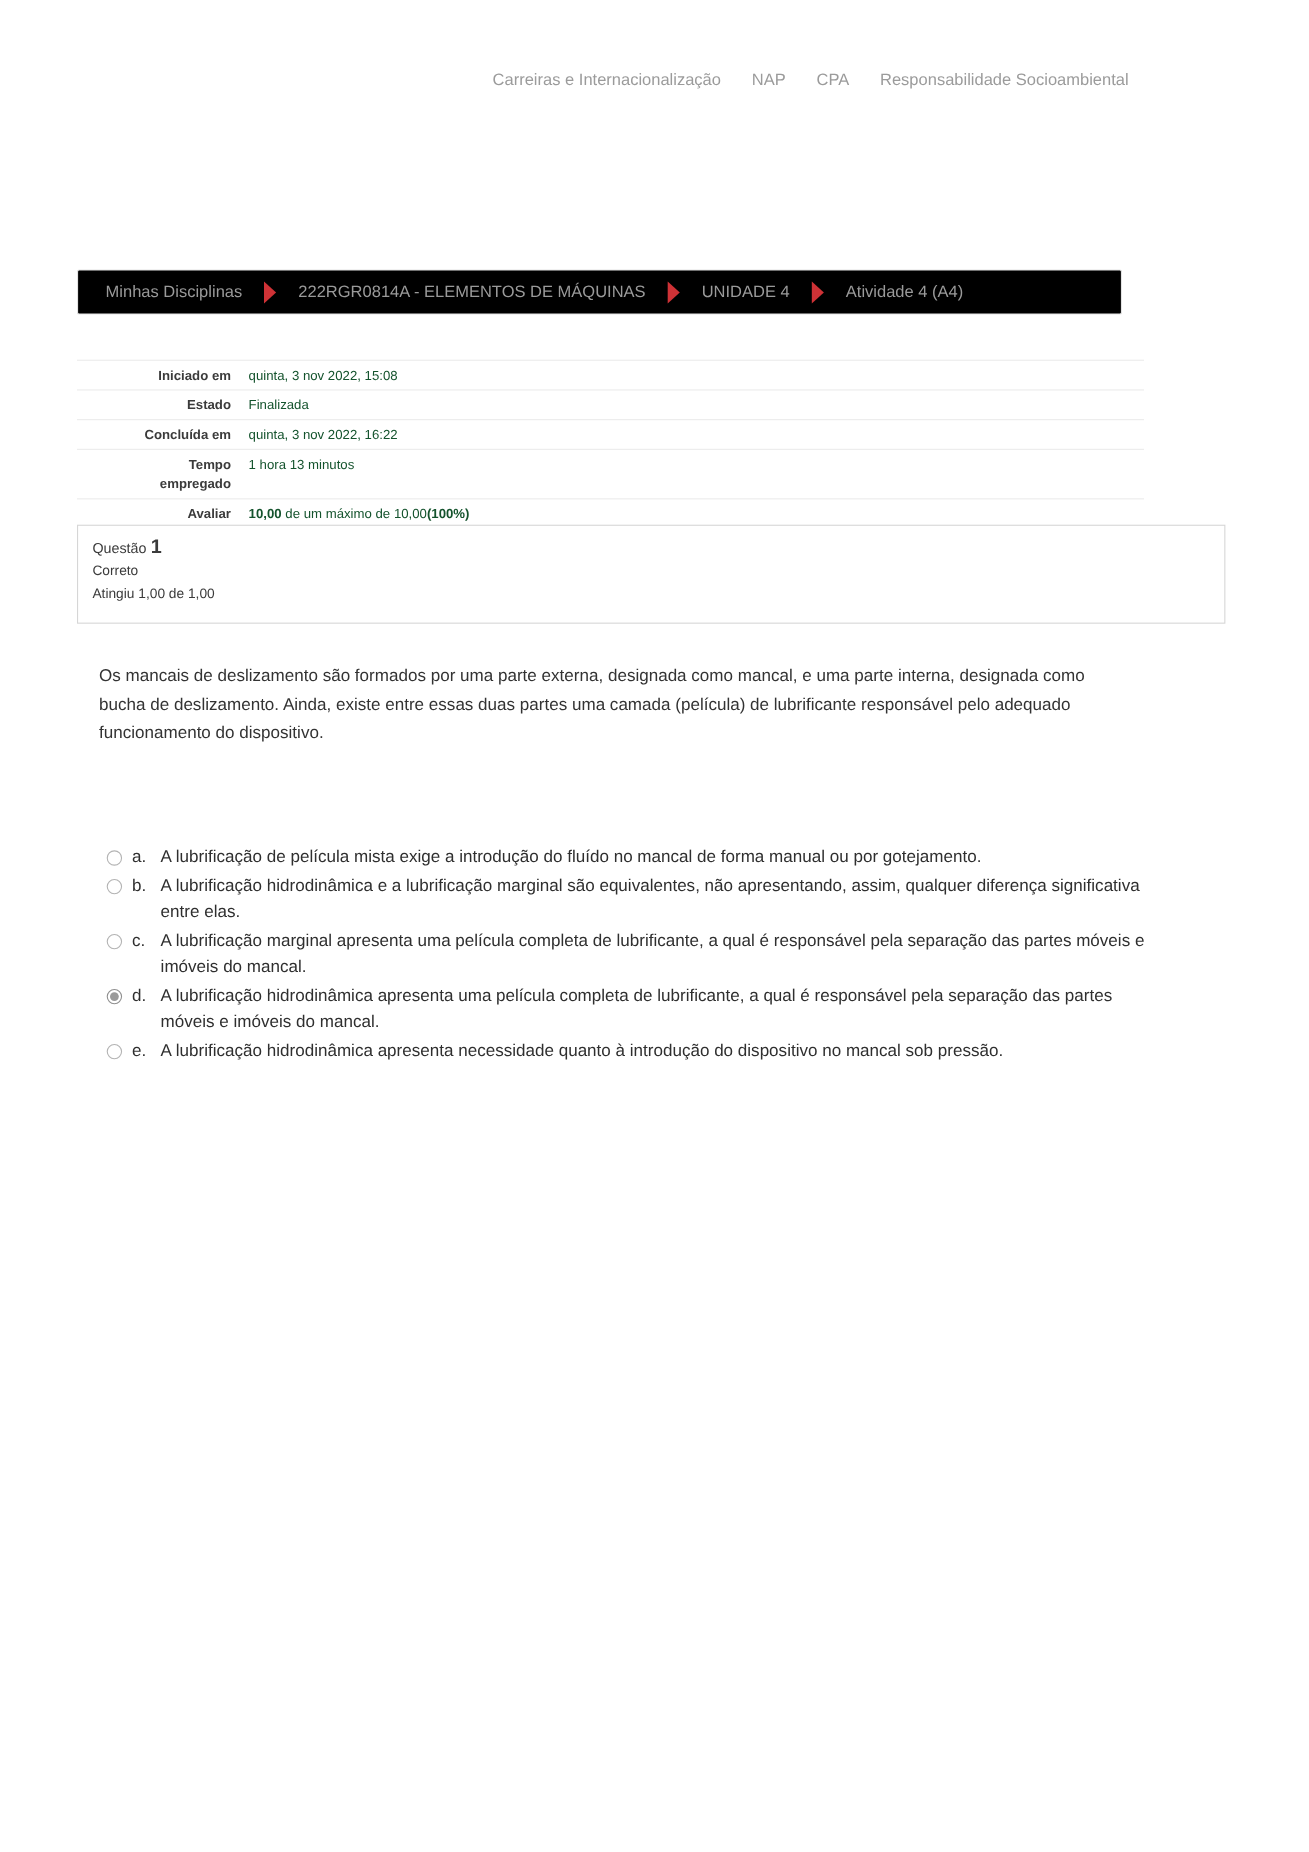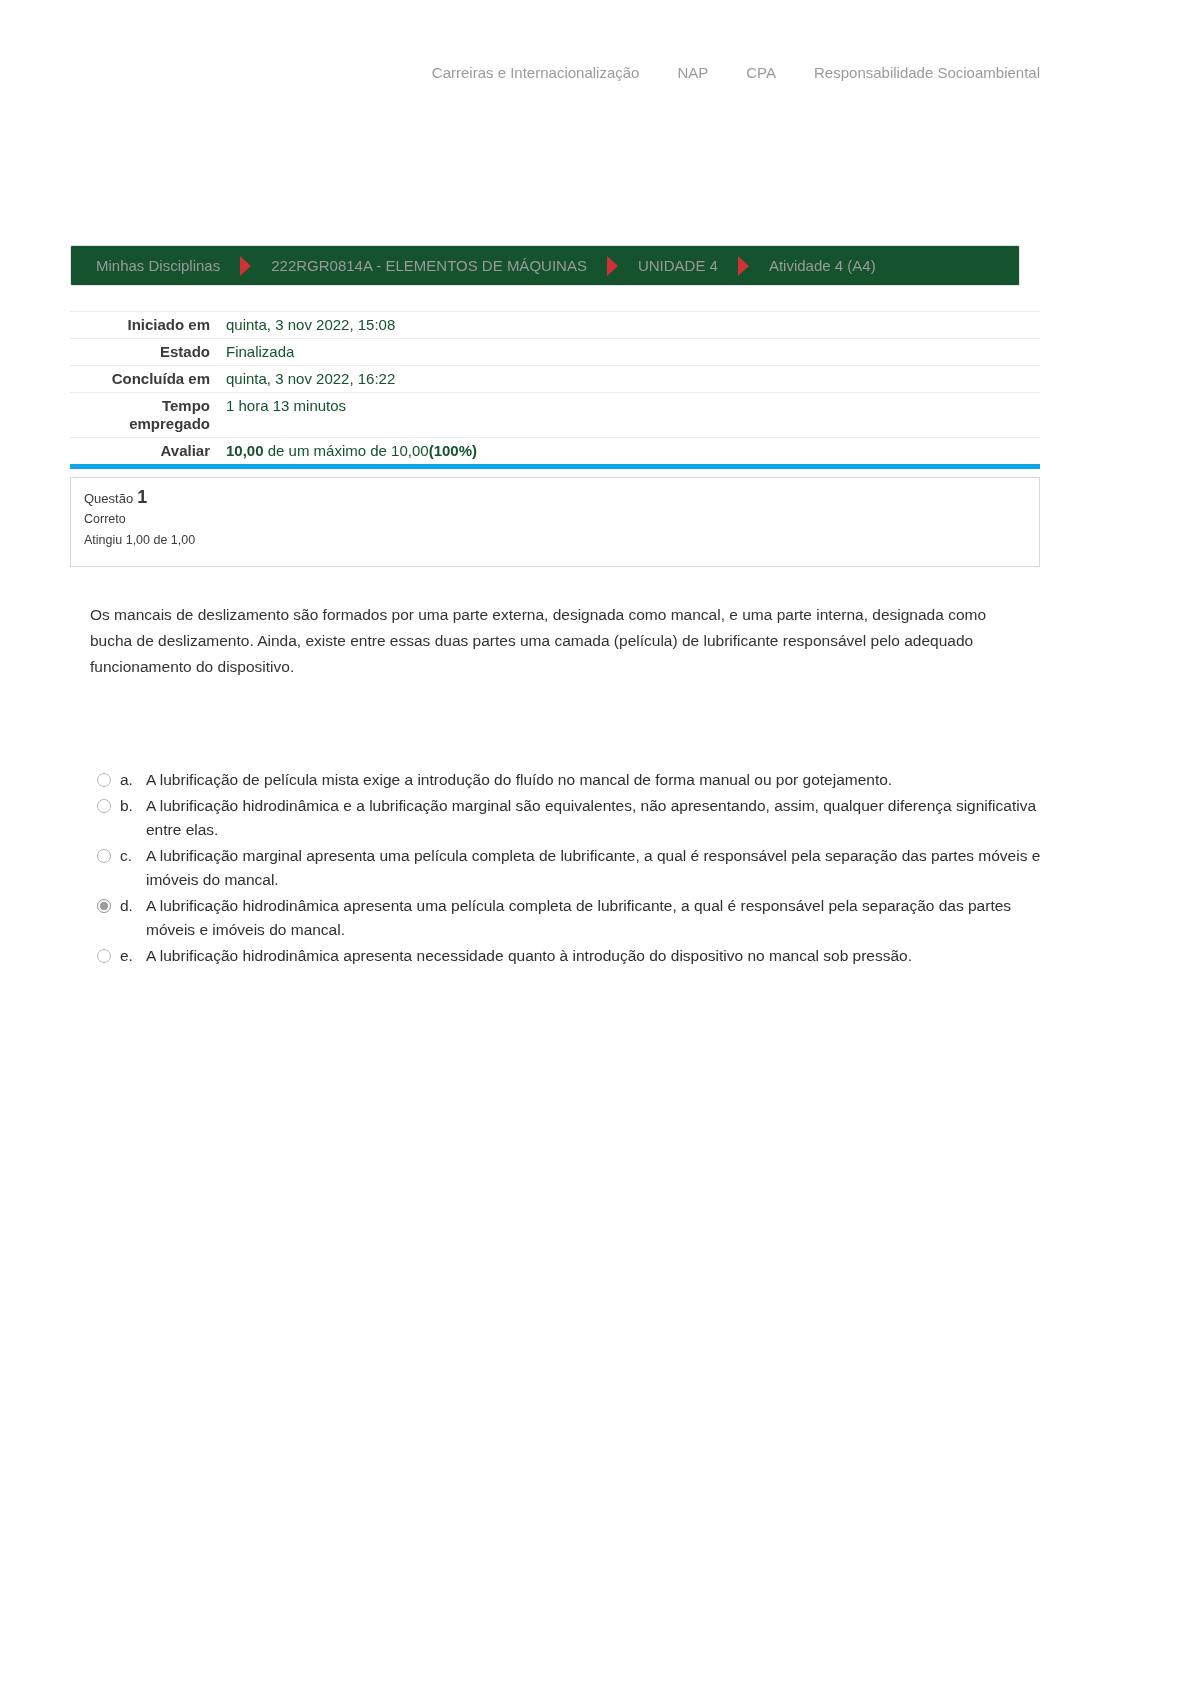--- a/index.html
+++ b/index.html
@@ -7,59 +7,59 @@
   html,body { background:#fff; }
   body {
     width:1190px; height:1684px; position:relative;
     font-family:"Liberation Sans","DejaVu Sans",sans-serif;
     color:#3b3b3b; overflow:hidden;
   }
   .clickable { cursor:pointer; }
 
   
   .topnav {
-    position:absolute; top:63px; left:70px; width:970px;
-    display:flex; justify-content:flex-end; gap:38px;
+    position:absolute; top:63px; left:56px; width:970px;
+    display:flex; justify-content:flex-end; gap:28px;
     font-size:15px; color:#9b9b9b; line-height:20px;
   }
   .navlink { color:#9b9b9b; white-space:nowrap; }
 
   
   .breadcrumb {
     position:absolute; top:245px; left:70px; width:950px; height:41px;
-    border:1px solid #e3e3e3; border-radius:2px; background:#14532d;
+    border:1px solid #e3e3e3; border-radius:2px; background:#000000;
     display:flex; align-items:center; gap:20px; padding:0 25px;
     font-size:15px; color:#9a9a9a;
   }
   .crumb { white-space:nowrap; color:#9a9a9a; }
   .arrow {
     width:0; height:0; flex:0 0 auto;
     border-top:10px solid transparent;
     border-bottom:10px solid transparent;
     border-left:11px solid var(--accent-red);
   }
 
   
   .summary {
-    position:absolute; top:311px; left:70px; width:970px;
-    font-size:15px; line-height:18px;
+    position:absolute; top:327px; left:70px; width:970px;
+    font-size:12px; line-height:18px;
   }
   .srow { display:flex; border-top:1px solid #ececec; }
   .srow:last-child { border-bottom:5px solid #0ea5e9;align-items:flex-end; }
   .slabel {
     width:140px; flex:0 0 auto; text-align:right;
     font-weight:bold; color:#3b3b3b; padding:4px 0;
     white-space:pre-line;
   }
   .svalue { flex:1; padding:4px 0 4px 16px; color:#14532d; }
   .svalue b { font-weight:bold; }
 
   
   .qinfo {
-    position:absolute; top:477px; left:70px; width:970px; height:90px;
+    position:absolute; top:477px; left:70px; width:1044px; height:90px;
     border:1px solid #d6d6d6; background:#fff; padding:9px 13px;
     font-size:13px; color:#3b3b3b;
   }
   .qinfo .qtitle { line-height:20px; }
   .qinfo .qnum { font-size:18px; font-weight:bold; margin-left:4px; }
   .qinfo .qstate { margin-top:3px; font-size:12.5px; }
   .qinfo .qpoints { margin-top:7px; font-size:12.5px; }
 
   
   .qtext {

